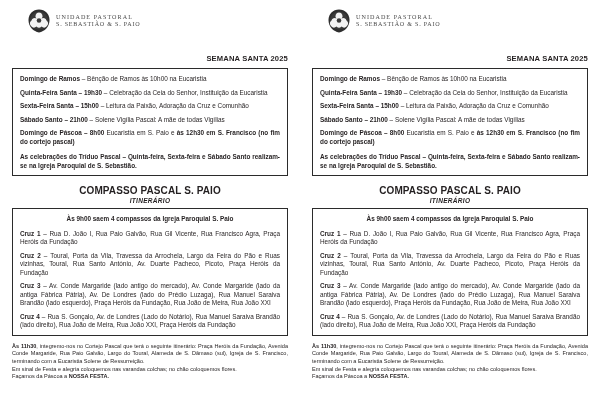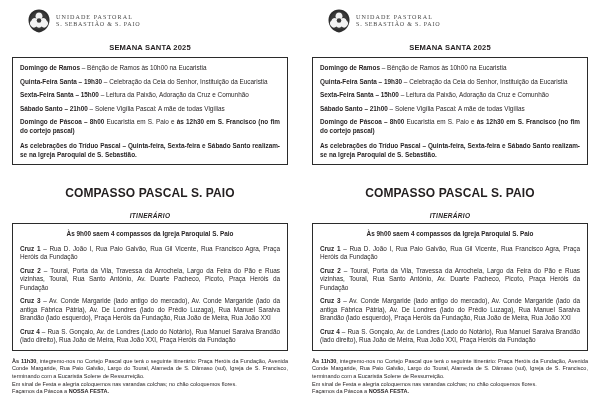--- a/index.html
+++ b/index.html
@@ -49,32 +49,32 @@
     font-size: 6.1px;
     letter-spacing: 0.75px;
     color: #4a4a4a;
     font-family: "Liberation Serif", serif;
     white-space: nowrap;
   }
   .logo-line1 { letter-spacing: 1.05px; }
 
   
   .doc-title {
-    text-align: center;
+    text-align: right;
     font-size: 7.6px;
     font-weight: bold;
     letter-spacing: 0.15px;
-    margin: 7px 0 5px 0;
+    margin: 18px 0 5px 0;
   }
   .section-title {
     text-align: center;
-    font-size: 12px;
+    font-size: 10px;
     font-weight: bold;
     letter-spacing: 0.1px;
-    margin: 12px;
+    margin: 0;
   }
   .section-subtitle {
     text-align: center;
     font-size: 6.5px;
     font-weight: bold;
     font-style: italic;
     letter-spacing: 0.3px;
     margin: 1px 0 4px 0;
   }
   .section-gap { height: 9px; }

